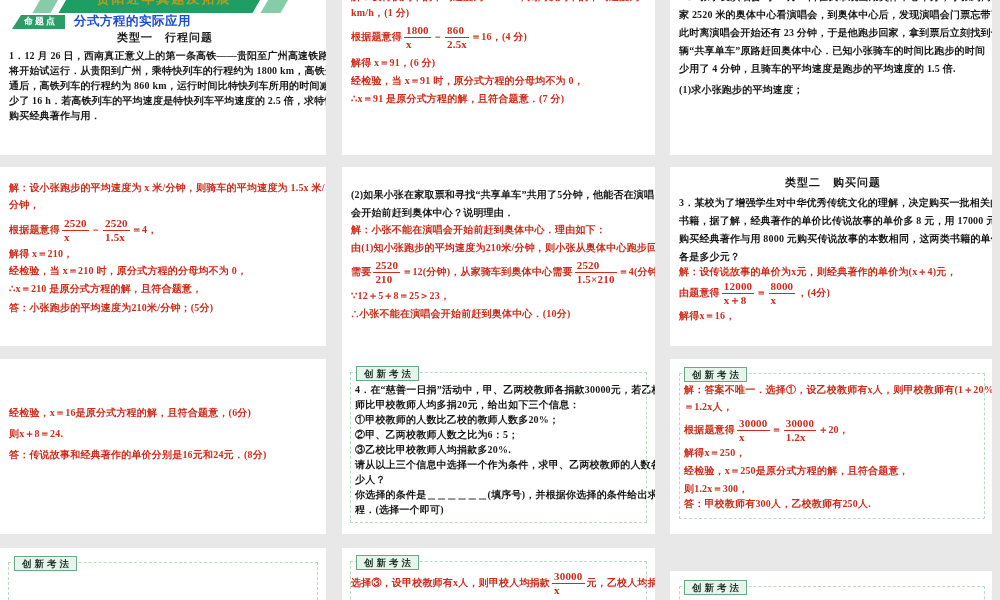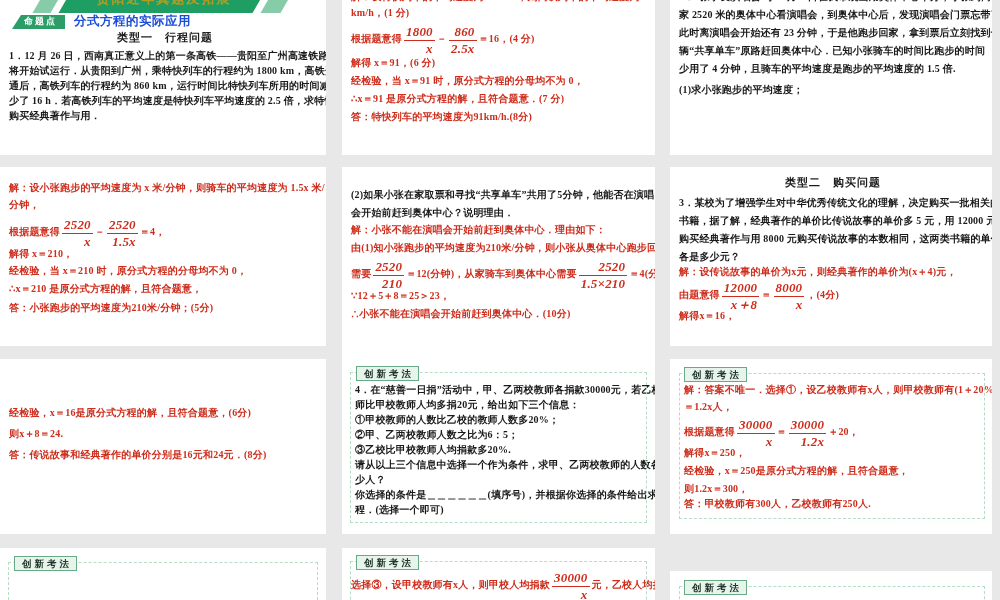--- a/index.html
+++ b/index.html
@@ -9,22 +9,22 @@
     font-family:"Liberation Serif","DejaVu Serif",serif;
   }
   .card{position:absolute;background:#ffffff;overflow:hidden;}
   .ln{position:absolute;left:9px;right:5px;font-size:10px;font-weight:700;
       white-space:nowrap;line-height:12px;letter-spacing:0.2px;}
   .red{color:#ce2d1c;}
   .blk{color:#1a1a1a;}
   .ctr{text-align:center;}
   
   .eqline{height:26px;line-height:26px;}
-  .fr{display:inline-block;vertical-align:middle;text-align:right;
-      font-size:13px;line-height:1.2;margin:0 2px;font-weight:700;font-style:italic;}
+  .fr{display:inline-block;vertical-align:middle;text-align:left;
+      font-size:11px;line-height:1.2;margin:0 2px;font-weight:700;}
   .fr .fn{display:block;padding:0 2px;}
   .fr .fd{display:block;border-top:1px solid currentColor;padding:0 2px;}
   
   .banner{position:absolute;left:38px;top:-13px;width:252px;height:26px;}
   .b-accl,.b-accr,.b-main{position:absolute;top:0;bottom:0;transform:skewX(-30deg);}
   .b-accl{left:2px;width:18px;background:#86cca8;}
   .b-main{left:28px;right:30px;background:#1f9e63;}
   .b-accr{right:2px;width:20px;background:#86cca8;}
   .banner-text{position:absolute;left:40px;right:40px;top:5px;text-align:center;
       color:#b09d22;font-size:13px;font-weight:700;letter-spacing:2px;line-height:1;}
@@ -66,21 +66,20 @@
 
 <div class="card" id="c2r1" style="left:342px;top:0;width:313px;height:155px;">
   <div class="ln red" style="top:-9px">解：设特快列车的平均速度为 x km/h，则高铁列车的平均速度为 2.5x</div>
   <div class="ln red" style="top:7px">km/h，(1 分)</div>
   <div class="ln red eqline" style="top:24px">
     <span>根据题意得</span><span class="fr"><span class="fn">1800</span><span class="fd">x</span></span><span>－</span><span class="fr"><span class="fn">860</span><span class="fd">2.5x</span></span><span>＝16，(4 分)</span>
   </div>
   <div class="ln red" style="top:57px">解得 x＝91，(6 分)</div>
   <div class="ln red" style="top:75px">经检验，当 x＝91 时，原分式方程的分母均不为 0，</div>
   <div class="ln red" style="top:93px">∴x＝91 是原分式方程的解，且符合题意．(7 分)</div>
-  <div class="ln red" style="top:111px">答：特快列车的平均速度为91km/h.(8分)</div>
 </div>
 
 <div class="card" id="c3r1" style="left:670px;top:0;width:322px;height:155px;">
   <div class="ln blk" style="top:-9px">2．“张学友演唱会”于 6 月 3 日在我市观山湖奥体中心举办，小张到离</div>
   <div class="ln blk" style="top:9px">家 2520 米的奥体中心看演唱会，到奥体中心后，发现演唱会门票忘带了，</div>
   <div class="ln blk" style="top:27px">此时离演唱会开始还有 23 分钟，于是他跑步回家，拿到票后立刻找到一</div>
   <div class="ln blk" style="top:45px">辆“共享单车”原路赶回奥体中心．已知小张骑车的时间比跑步的时间</div>
   <div class="ln blk" style="top:63px">少用了 4 分钟，且骑车的平均速度是跑步的平均速度的 1.5 倍.</div>
   <div class="ln blk" style="top:84px">(1)求小张跑步的平均速度；</div>
 </div>
@@ -105,21 +104,21 @@
   <div class="ln red eqline" style="top:92px">
     <span>需要</span><span class="fr"><span class="fn">2520</span><span class="fd">210</span></span><span>＝12(分钟)，从家骑车到奥体中心需要</span><span class="fr"><span class="fn">2520</span><span class="fd">1.5×210</span></span><span>＝4(分钟)，</span>
   </div>
   <div class="ln red" style="top:123px">∵12＋5＋8＝25＞23，</div>
   <div class="ln red" style="top:141px">∴小张不能在演唱会开始前赶到奥体中心．(10分)</div>
 </div>
 
 <div class="card" id="c3r2" style="left:670px;top:167px;width:322px;height:179px;">
   <div class="ln blk ctr sec-head" style="top:9px">类型二　购买问题</div>
   <div class="ln blk" style="top:30px">3．某校为了增强学生对中华优秀传统文化的理解，决定购买一批相关的</div>
-  <div class="ln blk" style="top:48px">书籍，据了解，经典著作的单价比传说故事的单价多 5 元，用 12000 元</div>
+  <div class="ln blk" style="top:48px">书籍，据了解，经典著作的单价比传说故事的单价多 8 元，用 17000 元</div>
   <div class="ln blk" style="top:66px">购买经典著作与用 8000 元购买传说故事的本数相同，这两类书籍的单价</div>
   <div class="ln blk" style="top:84px">各是多少元？</div>
   <div class="ln red" style="top:99px">解：设传说故事的单价为x元，则经典著作的单价为(x＋4)元，</div>
   <div class="ln red eqline" style="top:113px">
     <span>由题意得</span><span class="fr"><span class="fn">12000</span><span class="fd">x＋8</span></span><span>＝</span><span class="fr"><span class="fn">8000</span><span class="fd">x</span></span><span>，(4分)</span>
   </div>
   <div class="ln red" style="top:143px">解得x＝16，</div>
 </div>
 
 <div class="card" id="c1r3" style="left:0;top:359px;width:326px;height:175px;">

